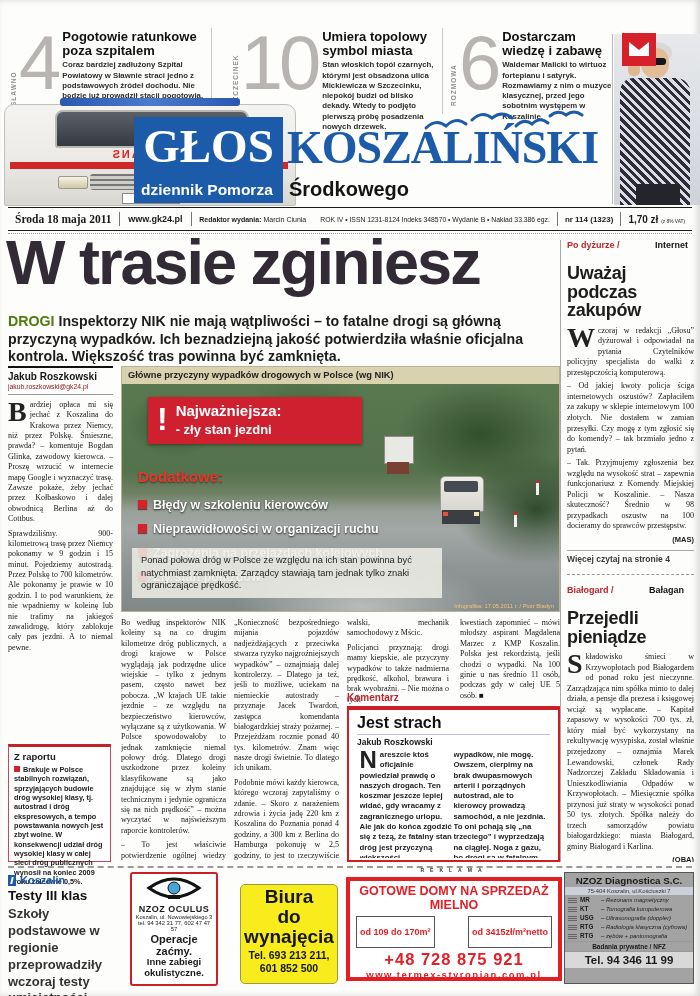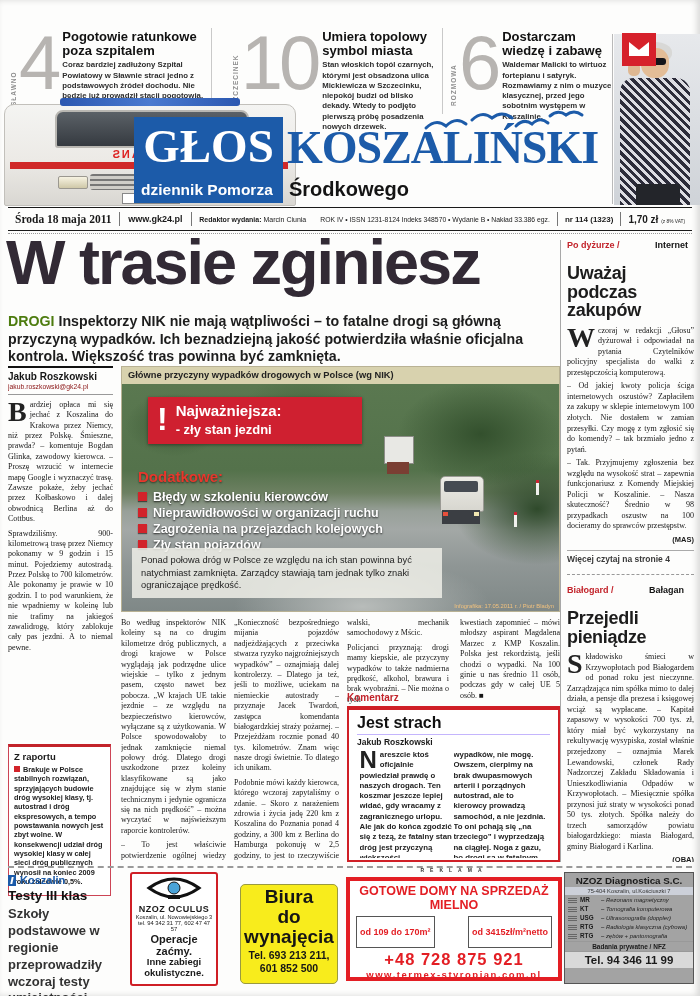--- a/index.html
+++ b/index.html
@@ -86,21 +86,21 @@
   #col1{left:0;top:0;width:105px;height:496px;}
   #col2{left:113px;top:252px;width:105px;height:244px;}
   #col3{left:226px;top:252px;width:105px;height:244px;}
   #col4{left:339px;top:252px;width:102px;height:86px;}
   #col5{left:452px;top:252px;width:100px;height:86px;}
   .dc::first-letter{float:left;font-size:28px;line-height:22px;font-weight:bold;padding:1px 3px 0 0;color:#222;}
   #byline{border-top:2.5px solid #111;padding-top:2px;margin-bottom:5px;font-family:"Liberation Sans",sans-serif;}
   #byline .name{font-size:10px;font-weight:bold;}
   #byline .email{font-size:6.8px;color:#8a1414;border-bottom:1px solid #999;padding-bottom:2px;display:block;}
 
-  #report-box{position:absolute;left:0;top:378px;width:103px;height:152px;border:1px solid #c45;
+  #report-box{position:absolute;left:0;top:378px;width:103px;height:118px;border:1px solid #c45;
         border-top:3px solid #c2232a;background:#fff;padding:4px 5px;box-sizing:border-box;
         font-family:"Liberation Sans",sans-serif;}
   #report-box h4{margin:0 0 3px 0;font-size:9.5px;}
   #report-box .rb-text{font-size:7.3px;font-weight:bold;line-height:1.28;color:#222;text-align:left;}
   .redsq{display:inline-block;width:6px;height:6px;background:#d2232a;margin-right:3px;}
 
   
   #infographic{position:absolute;left:113px;top:0;width:439px;height:246px;border:1px solid #b9b294;box-sizing:border-box;}
   #ig-header{height:17px;background:#d8d2ae;font-size:9.3px;font-weight:bold;color:#222;
         line-height:17px;padding-left:6px;}
@@ -113,21 +113,21 @@
         radial-gradient(160px 60px at 55% 98%, #b8bcba 0%, rgba(184,188,186,0) 80%),
         linear-gradient(180deg,#5a7850 0%,#54724b 38%,#6d8062 48%,#98a099 56%,#a3a8a6 64%,#8f9695 80%,#7f8887 100%);}
   #ig-alert{position:absolute;left:26px;top:13px;width:196px;background:#cf2030;color:#fff;
         padding:5px 9px 6px 9px;display:flex;gap:8px;align-items:center;box-shadow:0 1px 3px rgba(0,0,0,.4);}
   #ig-alert .bang{font-size:32px;font-weight:bold;line-height:0.85;}
   #ig-alert .l1{font-size:15px;font-weight:bold;}
   #ig-alert .l2{font-size:13px;font-weight:bold;}
   #ig-additional{position:absolute;left:16px;top:84px;font-size:15px;font-weight:bold;color:#e8372c;
         text-shadow:0 1px 2px rgba(0,0,0,.55);}
   #ig-list{position:absolute;left:16px;top:104px;margin:0;padding:0;list-style:none;}
-  #ig-list li{font-size:12.5px;font-weight:bold;color:#fff;text-shadow:0 1px 2px rgba(0,0,0,.8);margin:2px 0;}
+  #ig-list li{font-size:12.5px;font-weight:bold;color:#fff;text-shadow:0 1px 2px rgba(0,0,0,.8);margin:10px 0;}
   #ig-list .redsq{width:9px;height:9px;margin-right:6px;box-shadow:0 1px 1px rgba(0,0,0,.5);}
   #ig-caption{position:absolute;left:10px;bottom:13px;width:292px;background:rgba(238,238,232,.85);
         padding:6px 9px;font-size:9.3px;color:#1e1e1e;line-height:1.35;}
   #ig-credit{position:absolute;right:5px;bottom:2px;font-size:5.8px;color:#f2c27e;}
   .truck{position:absolute;}
   #truck1{left:318px;top:92px;width:42px;height:54px;}
   #truck1 .cab{position:absolute;left:0;top:0;width:42px;height:34px;background:linear-gradient(180deg,#edece6,#d7d6cf);border-radius:5px 5px 2px 2px;border:1px solid #9a9a94;}
   #truck1 .ws{position:absolute;left:4px;top:5px;width:34px;height:11px;background:#464b52;border-radius:2px;}
   #truck1 .base{position:absolute;left:2px;top:34px;width:38px;height:14px;background:#3b3e43;}
   #truck1 .lightL{position:absolute;left:3px;top:36px;width:5px;height:4px;background:#e8503c;}

